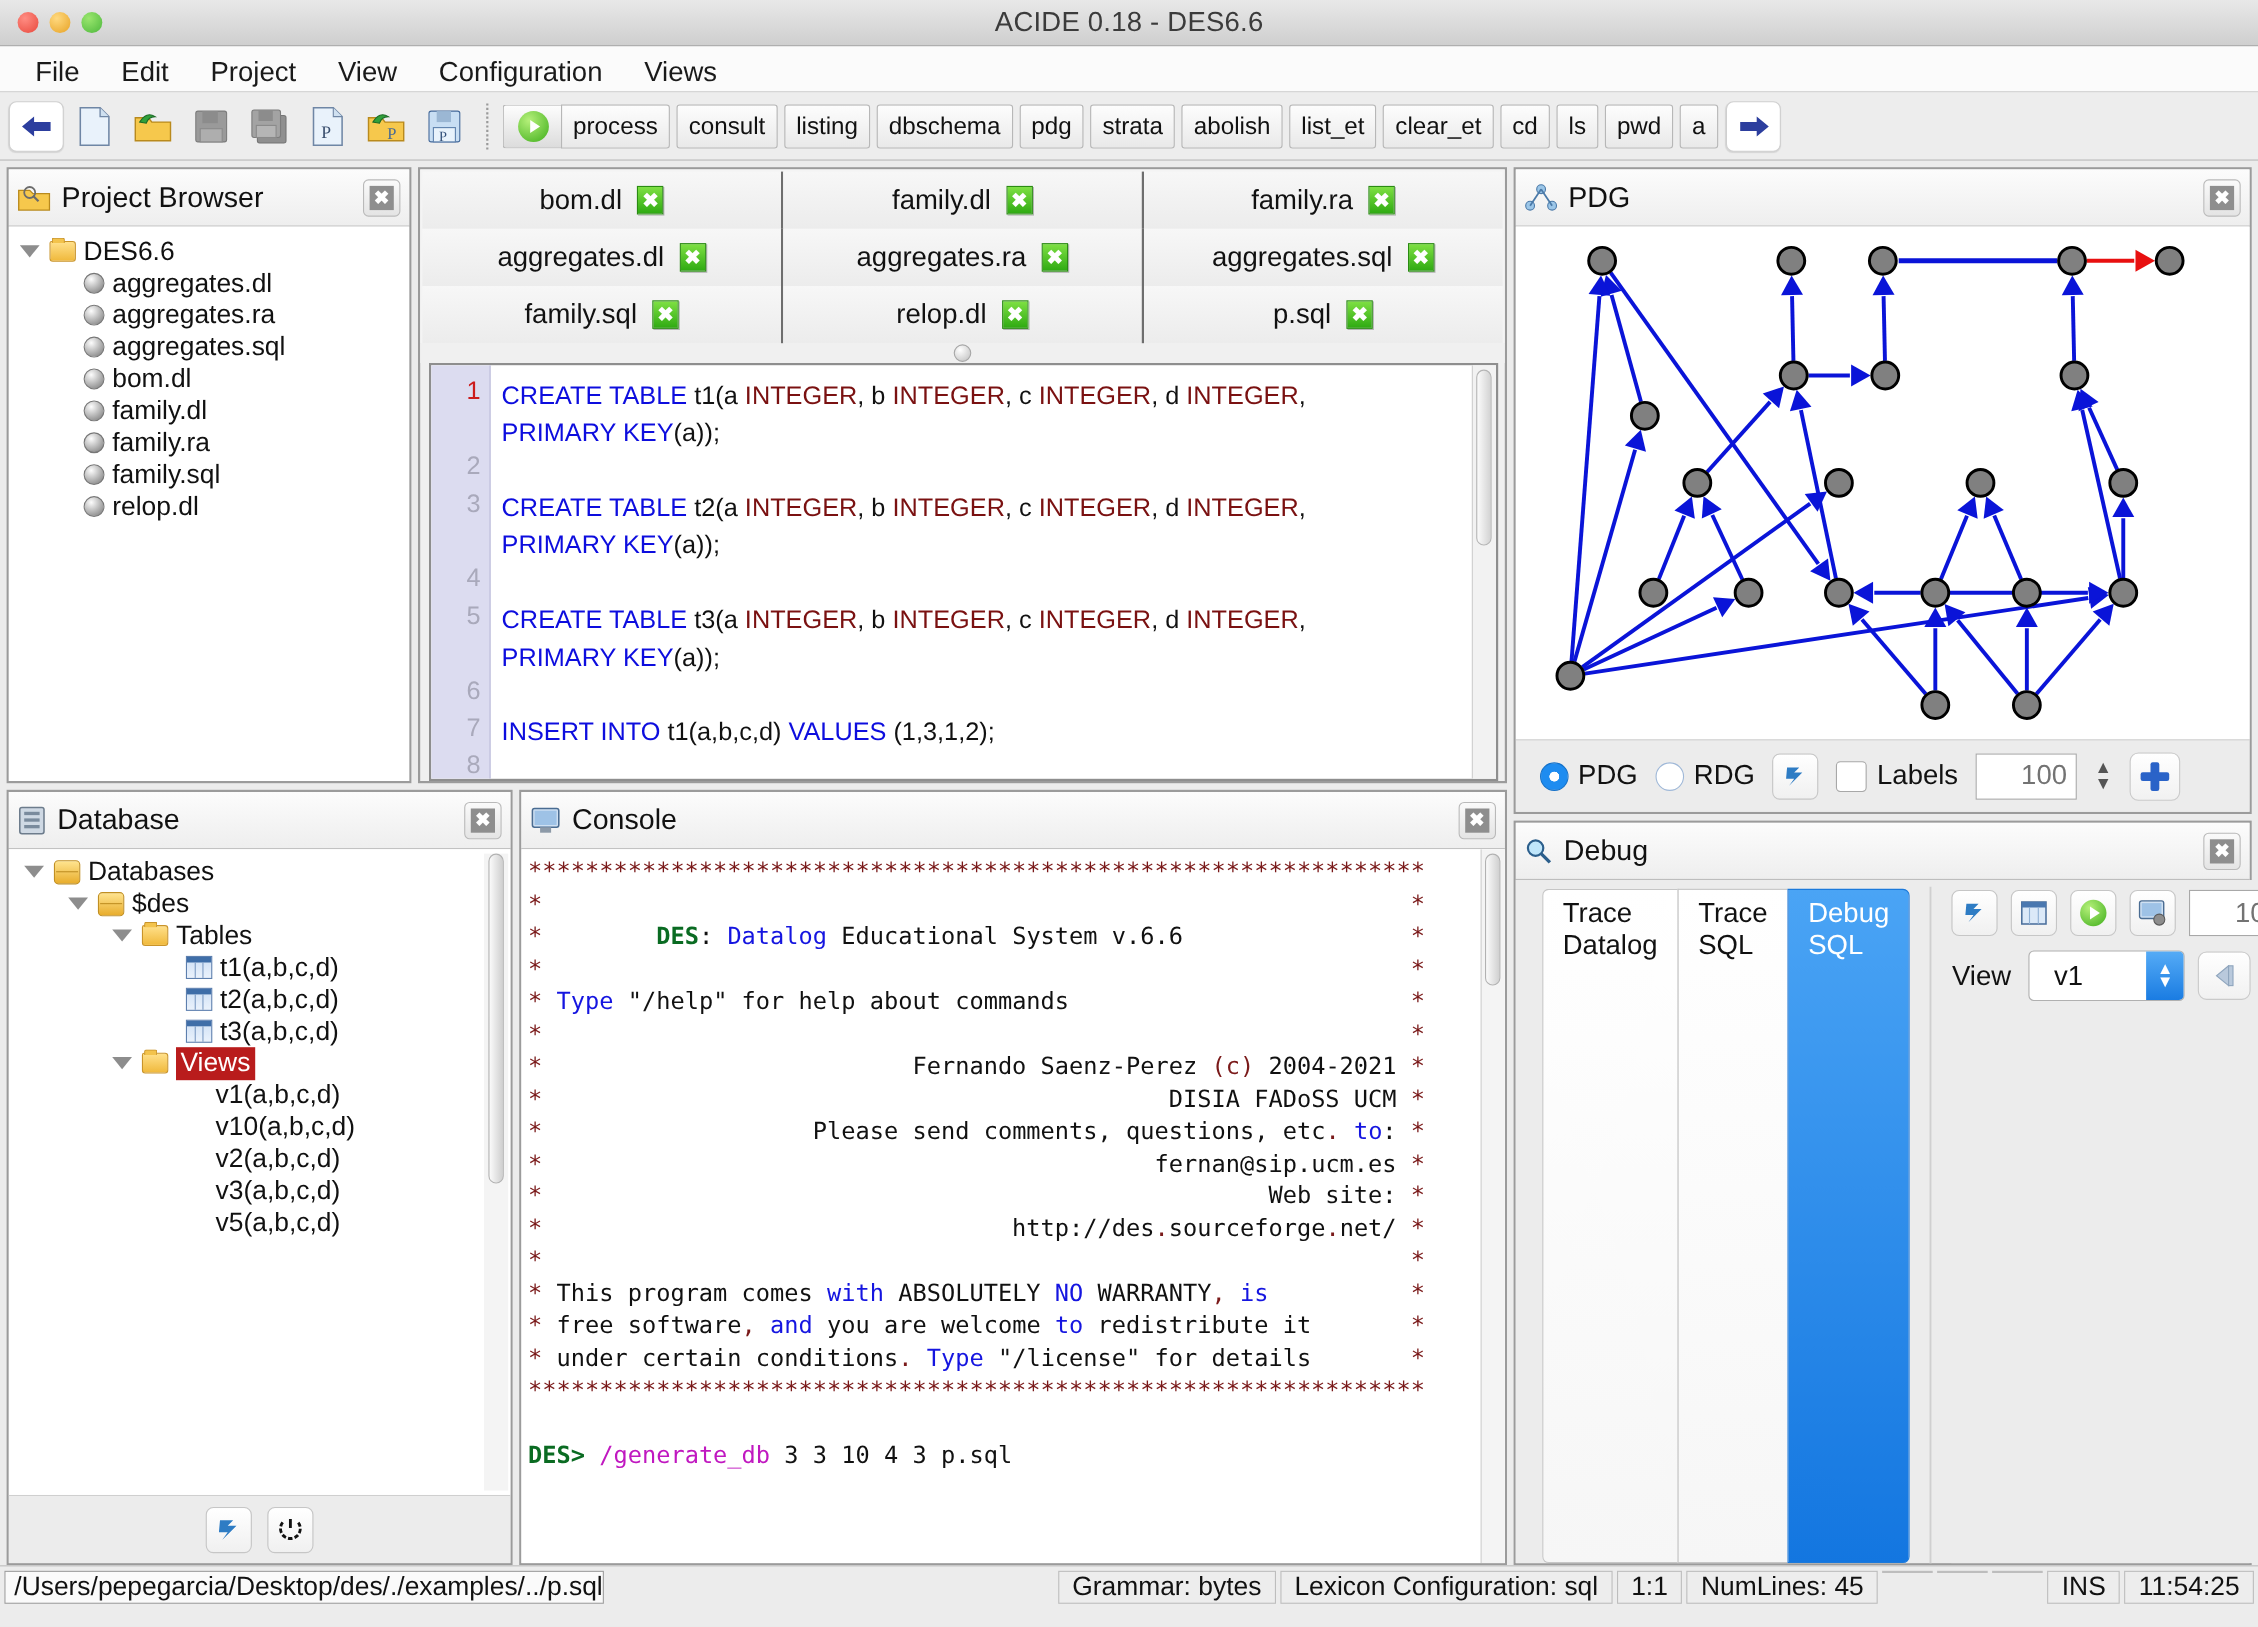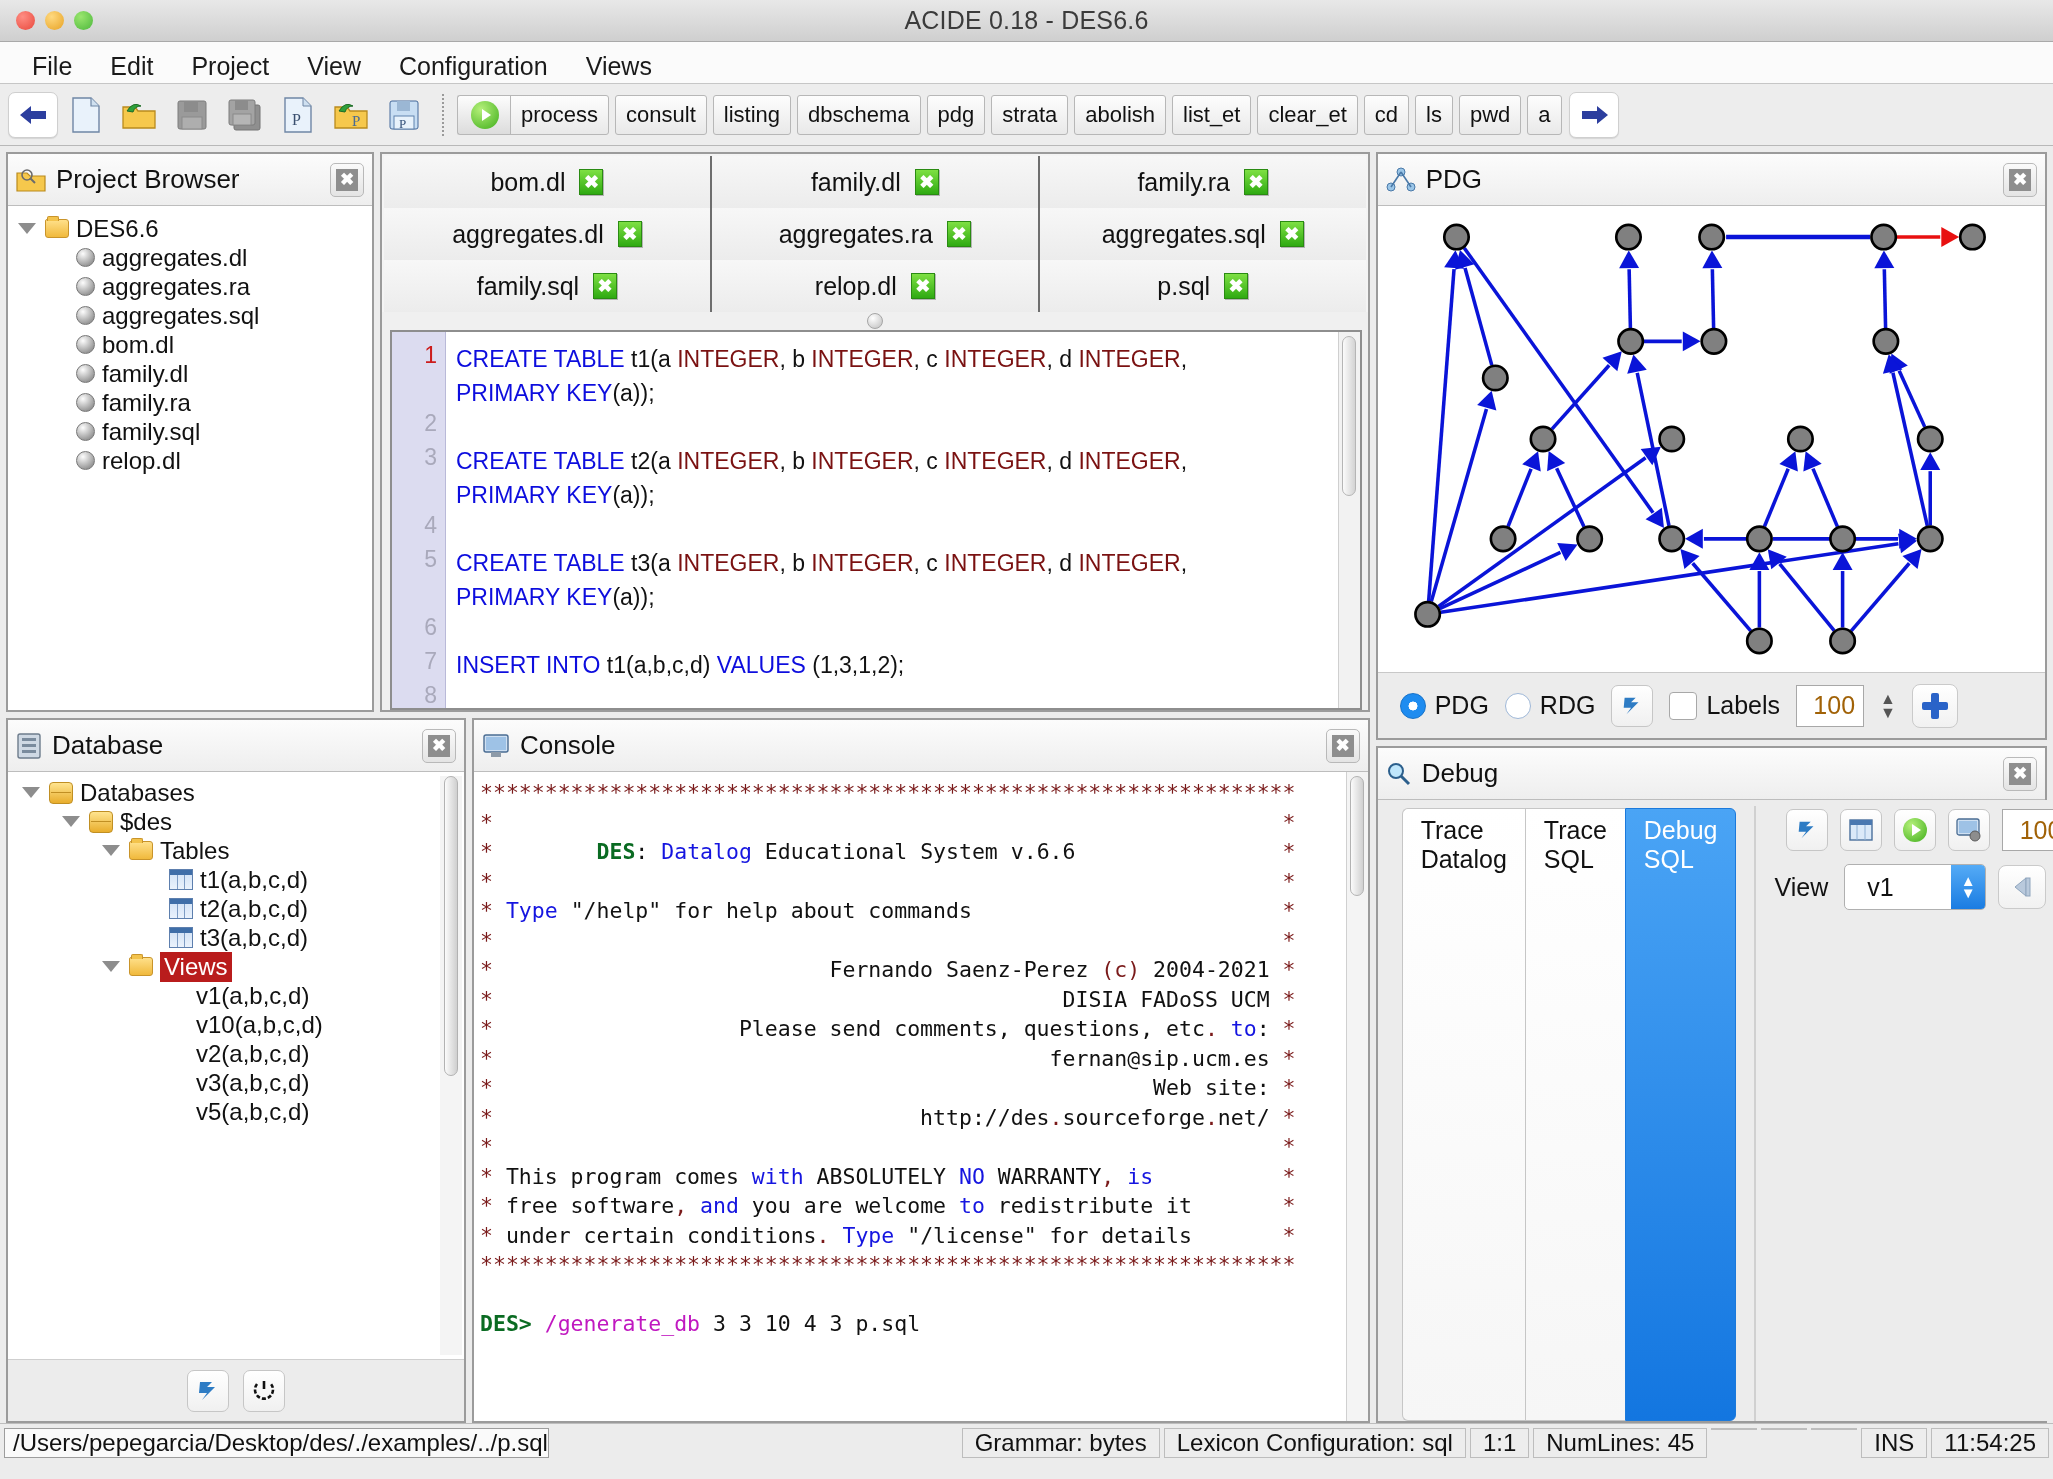--- a/index.html
+++ b/index.html
@@ -231,23 +231,23 @@
     background: radial-gradient(circle at 50% 50%, #fff 0 25%, #1e8cf0 28% 100%);
     border-color: #1471c9;
   }
   .sq-btn {
     width: 42px; height: 42px; border-radius: 7px;
     background: linear-gradient(to bottom,#ffffff,#f0f0f0);
     border: 1px solid #c6c6c6; display: flex; align-items: center; justify-content: center;
   }
   .chk { width: 28px; height: 28px; border: 1px solid #a8a8a8; border-radius: 4px; background: #fff; }
   .numfield {
-    width: 68px; height: 42px; background: #fff; border: 1px solid #a8a8a8;
+    width: 92px; height: 42px; background: #fff; border: 1px solid #a8a8a8;
     display: flex; align-items: center; justify-content: flex-end;
-    padding-right: 8px; font-size: 25px; color: #a16207;
+    padding-right: 8px; font-size: 25px; color: #737373;
   }
   .spin { display: flex; flex-direction: column; gap: 1px; }
   .spin div { font-size: 16px; line-height: 13px; color: #555; }
   .plus-btn, .minus-btn {
     width: 46px; height: 44px; border-radius: 8px;
     background: linear-gradient(to bottom,#ffffff,#f1f1f1); border: 1px solid #cacaca;
     display: flex; align-items: center; justify-content: center;
   }
   .plus-glyph { position: relative; width: 26px; height: 26px; }
   .plus-glyph::before, .plus-glyph::after {

